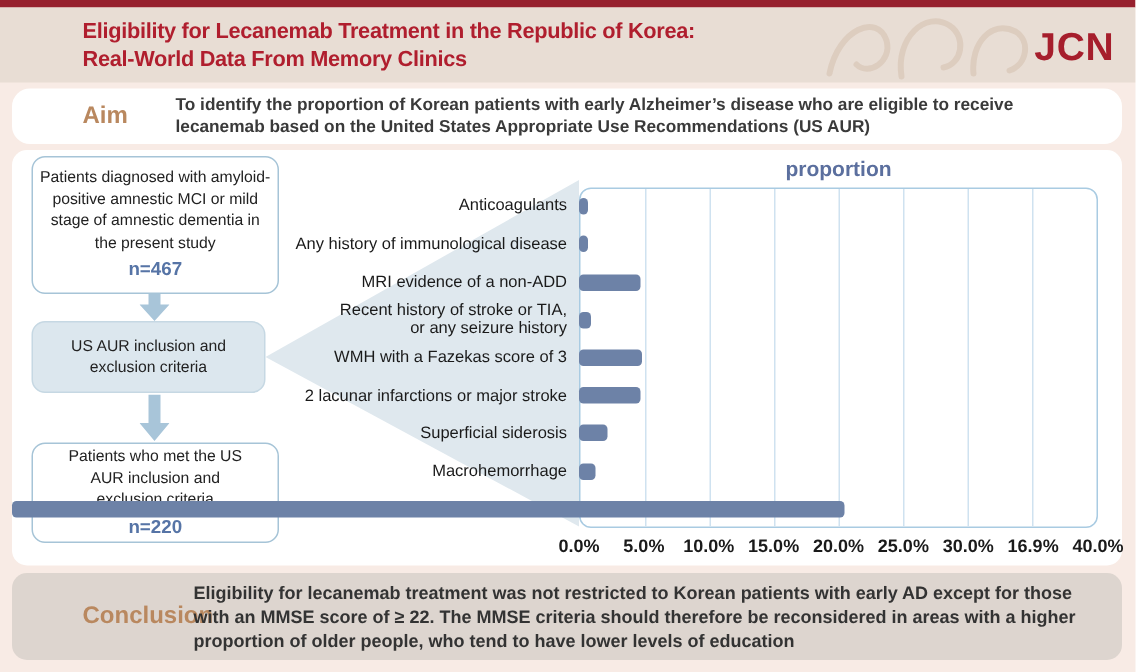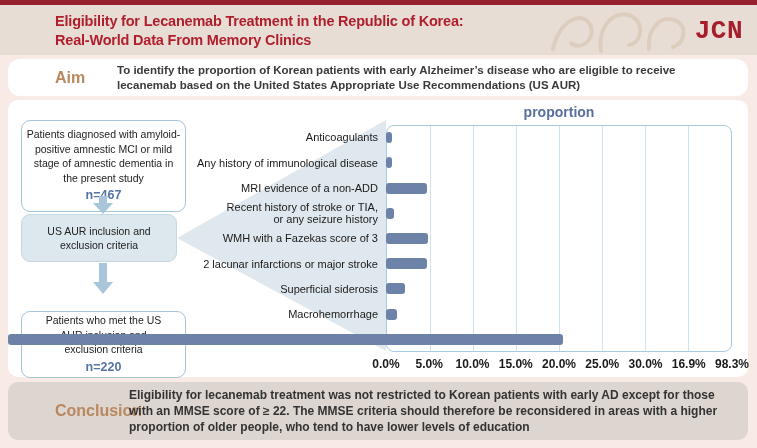--- a/index.html
+++ b/index.html
@@ -11,34 +11,34 @@
   }
   .topbar{position:absolute;left:0;top:0;width:757px;height:5px;background:#97202e;}
   .header{position:absolute;left:0;top:5px;width:757px;height:50px;background:#e8ddd4;}
   .header .titles{
     position:absolute;left:55px;top:7px;
     color:#b01e2e;font-weight:bold;font-size:14.5px;line-height:1.28;letter-spacing:-0.2px;
   }
   .watermark{position:absolute;right:62px;top:0;opacity:.75;}
   .jcn{
     position:absolute;right:14px;top:11px;
-    color:#a61e2c;font-weight:bold;font-size:26px;letter-spacing:0.5px;font-family:Liberation Mono, monospace;
+    color:#a61e2c;font-weight:bold;font-size:26px;letter-spacing:0.5px;
   }
   .panel{position:absolute;background:#ffffff;border-radius:10px;}
   .aim-panel{left:8px;top:59px;width:740px;height:37px;display:flex;align-items:center;border-radius:12px;}
   .aim-label{width:62px;padding-left:47px;font-size:16px;font-weight:bold;color:#b9885f;flex:none;}
   .aim-text{font-size:11.5px;font-weight:bold;color:#3a3a3a;line-height:1.3;max-width:600px;}
   .main-panel{left:8px;top:100px;width:740px;height:277px;}
   .wedge{position:absolute;left:0;top:0;}
   .flowbox{
     position:absolute;box-sizing:border-box;border-radius:9px;
     display:flex;flex-direction:column;align-items:center;justify-content:center;
     text-align:center;font-size:10.5px;color:#222;line-height:1.38;padding:2px 4px;
   }
-  .flowbox.outline{background:#fff;border:1.5px solid #a6c4d7;margin-top:16px;}
+  .flowbox.outline{background:#fff;border:1.5px solid #a6c4d7;}
   .flowbox.filled{background:#dce7ee;border:1px solid #c6d8e3;}
   .box1{left:13px;top:4px;width:165px;height:92px;}
   .box2{left:13px;top:114px;width:156px;height:48px;}
   .box3{left:13px;top:195px;width:165px;height:67px;}
   .nvalue{font-weight:bold;font-size:12.5px;color:#5674a6;margin-top:2px;}
   .arrow{position:absolute;left:85px;}
   .arrow1{top:96px;}
   .arrow2{top:163px;}
   .chart-title{
     position:absolute;left:378px;top:4px;width:346px;text-align:center;
@@ -193,20 +193,20 @@
 
   <div class="x-axis" id="x-axis">
       <div class="axis-tick" style="left: 0%;">0.0%</div>
       <div class="axis-tick" style="left: 12.5%;">5.0%</div>
       <div class="axis-tick" style="left: 25%;">10.0%</div>
       <div class="axis-tick" style="left: 37.5%;">15.0%</div>
       <div class="axis-tick" style="left: 50%;">20.0%</div>
       <div class="axis-tick" style="left: 62.5%;">25.0%</div>
       <div class="axis-tick" style="left: 75%;">30.0%</div>
       <div class="axis-tick" style="left: 87.5%;">16.9%</div>
-      <div class="axis-tick" style="left: 100%;">98.3%</div>
+      <div class="axis-tick" style="left: 100%;">40.0%</div>
     </div>
 </div>
 
 <div class="conclusion-panel">
   <div class="conclusion-label">Conclusion</div>
   <div class="conclusion-text">Eligibility for lecanemab treatment was not restricted to Korean patients with early AD except for those with an MMSE score of ≥ 22. The MMSE criteria should therefore be reconsidered in areas with a higher proportion of older people, who tend to have lower levels of education</div>
 </div>
 
 </body></html>

